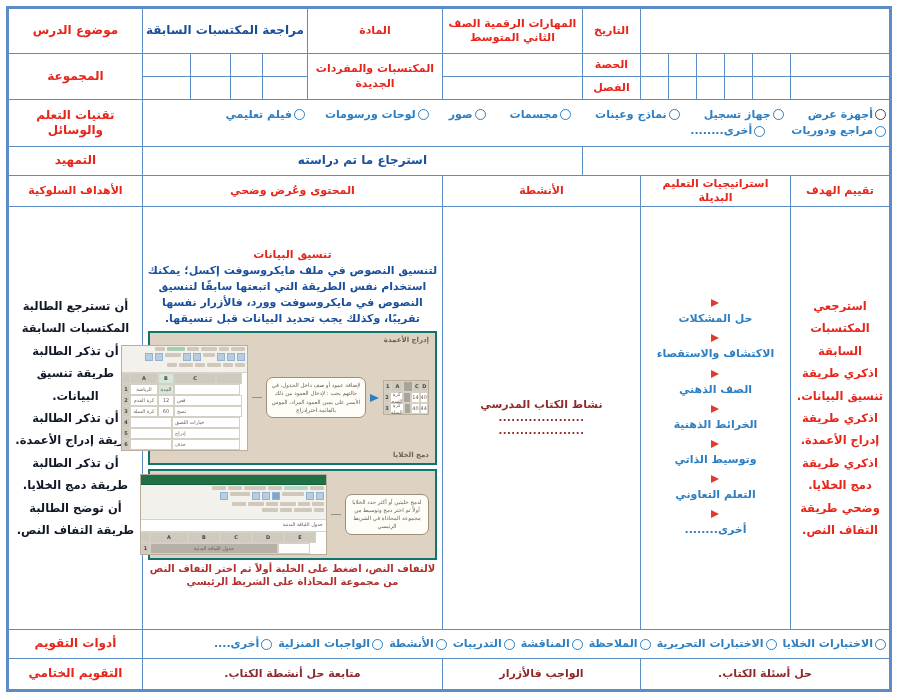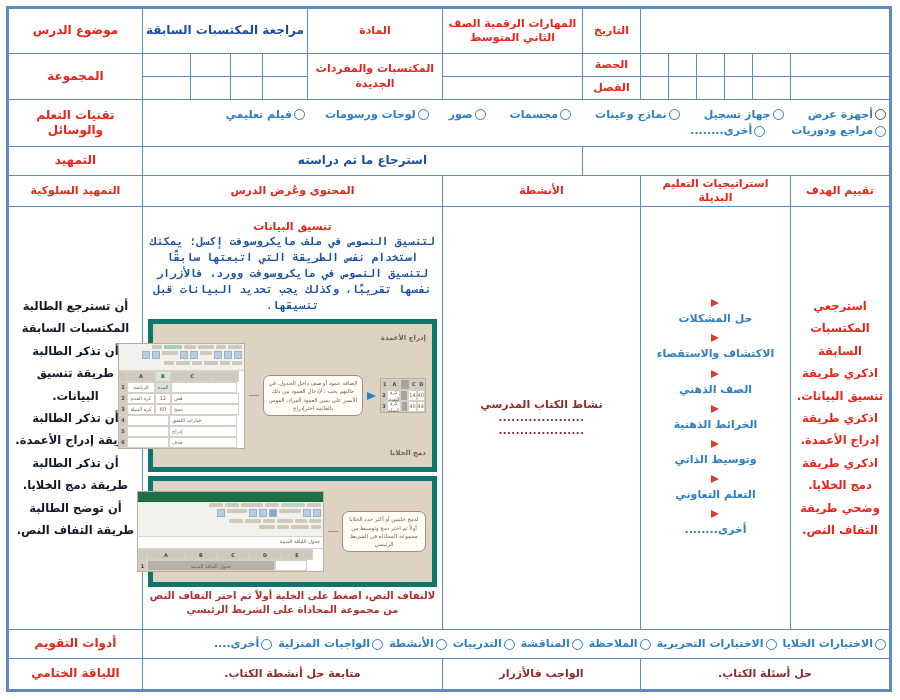--- a/index.html
+++ b/index.html
@@ -105,36 +105,35 @@
     font-weight: bold;
     font-size: 11px;
     margin-bottom: 1px;
   }
   .content-body {
     color: #1a4f9c;
     font-weight: bold;
     font-size: 11px;
     line-height: 1.45;
     text-align: center;
-    font-family: Liberation Mono, monospace;
   }
   .img-caption-bottom {
     color: #b03030;
     font-weight: bold;
     font-size: 10px;
     line-height: 1.35;
     margin-top: 2px;
   }
 
   
   .shot {
     background: #ded3c2;
-    border: 5px solid #0f766e;
+    border: 2px solid #0f766e;
     margin: 4px 2px 0 2px;
-    padding: 10px 6px;
+    padding: 3px 6px;
     position: relative;
     box-sizing: border-box;
   }
   .shot-label {
     color: #6b6258;
     font-size: 7px;
     font-weight: bold;
     text-align: right;
   }
   .shot-label.bottom { text-align: right; }
@@ -420,22 +419,22 @@
   <tr>
     <td colspan="7" style="height:26px"></td>
     <td colspan="6" class="center-blue">استرجاع ما تم دراسته</td>
     <td class="red t12">التمهيد</td>
   </tr>
 
   <tr>
     <td class="red t11" style="height:24px">تقييم الهدف</td>
     <td colspan="5" class="red t11">استراتيجيات التعليم البديلة</td>
     <td colspan="2" class="red t11">الأنشطة</td>
-    <td colspan="5" class="red t11">المحتوى وعُرض الدرس</td>
-    <td class="red t11">التمهيد السلوكية</td>
+    <td colspan="5" class="red t11">المحتوى وعُرض وضحي</td>
+    <td class="red t11">الأهداف السلوكية</td>
   </tr>
 
   <tr>
 
     <td class="goal-cell" style="height:420px">
       <div>استرجعي المكتسبات السابقة</div>
       <div>اذكري طريقة تنسيق البيانات.</div>
       <div>اذكري طريقة إدراج الأعمدة.</div>
       <div>اذكري طريقة دمج الخلايا.</div>
       <div>وضحي طريقة التفاف النص.</div>
@@ -699,17 +698,17 @@
               </span>
       </div>
     </td>
     <td class="red t12">أدوات التقويم</td>
   </tr>
 
   <tr>
     <td colspan="6" class="bottom-text" style="height:28px">حل أسئلة الكتاب.</td>
     <td colspan="2" class="bottom-text">الواجب فالأزرار</td>
     <td colspan="5" class="bottom-text">متابعة حل أنشطة الكتاب.</td>
-    <td class="red t12">اللياقة الختامي</td>
+    <td class="red t12">التقويم الختامي</td>
   </tr>
 </tbody>
     </table>
 </div>
 
 </body></html>

